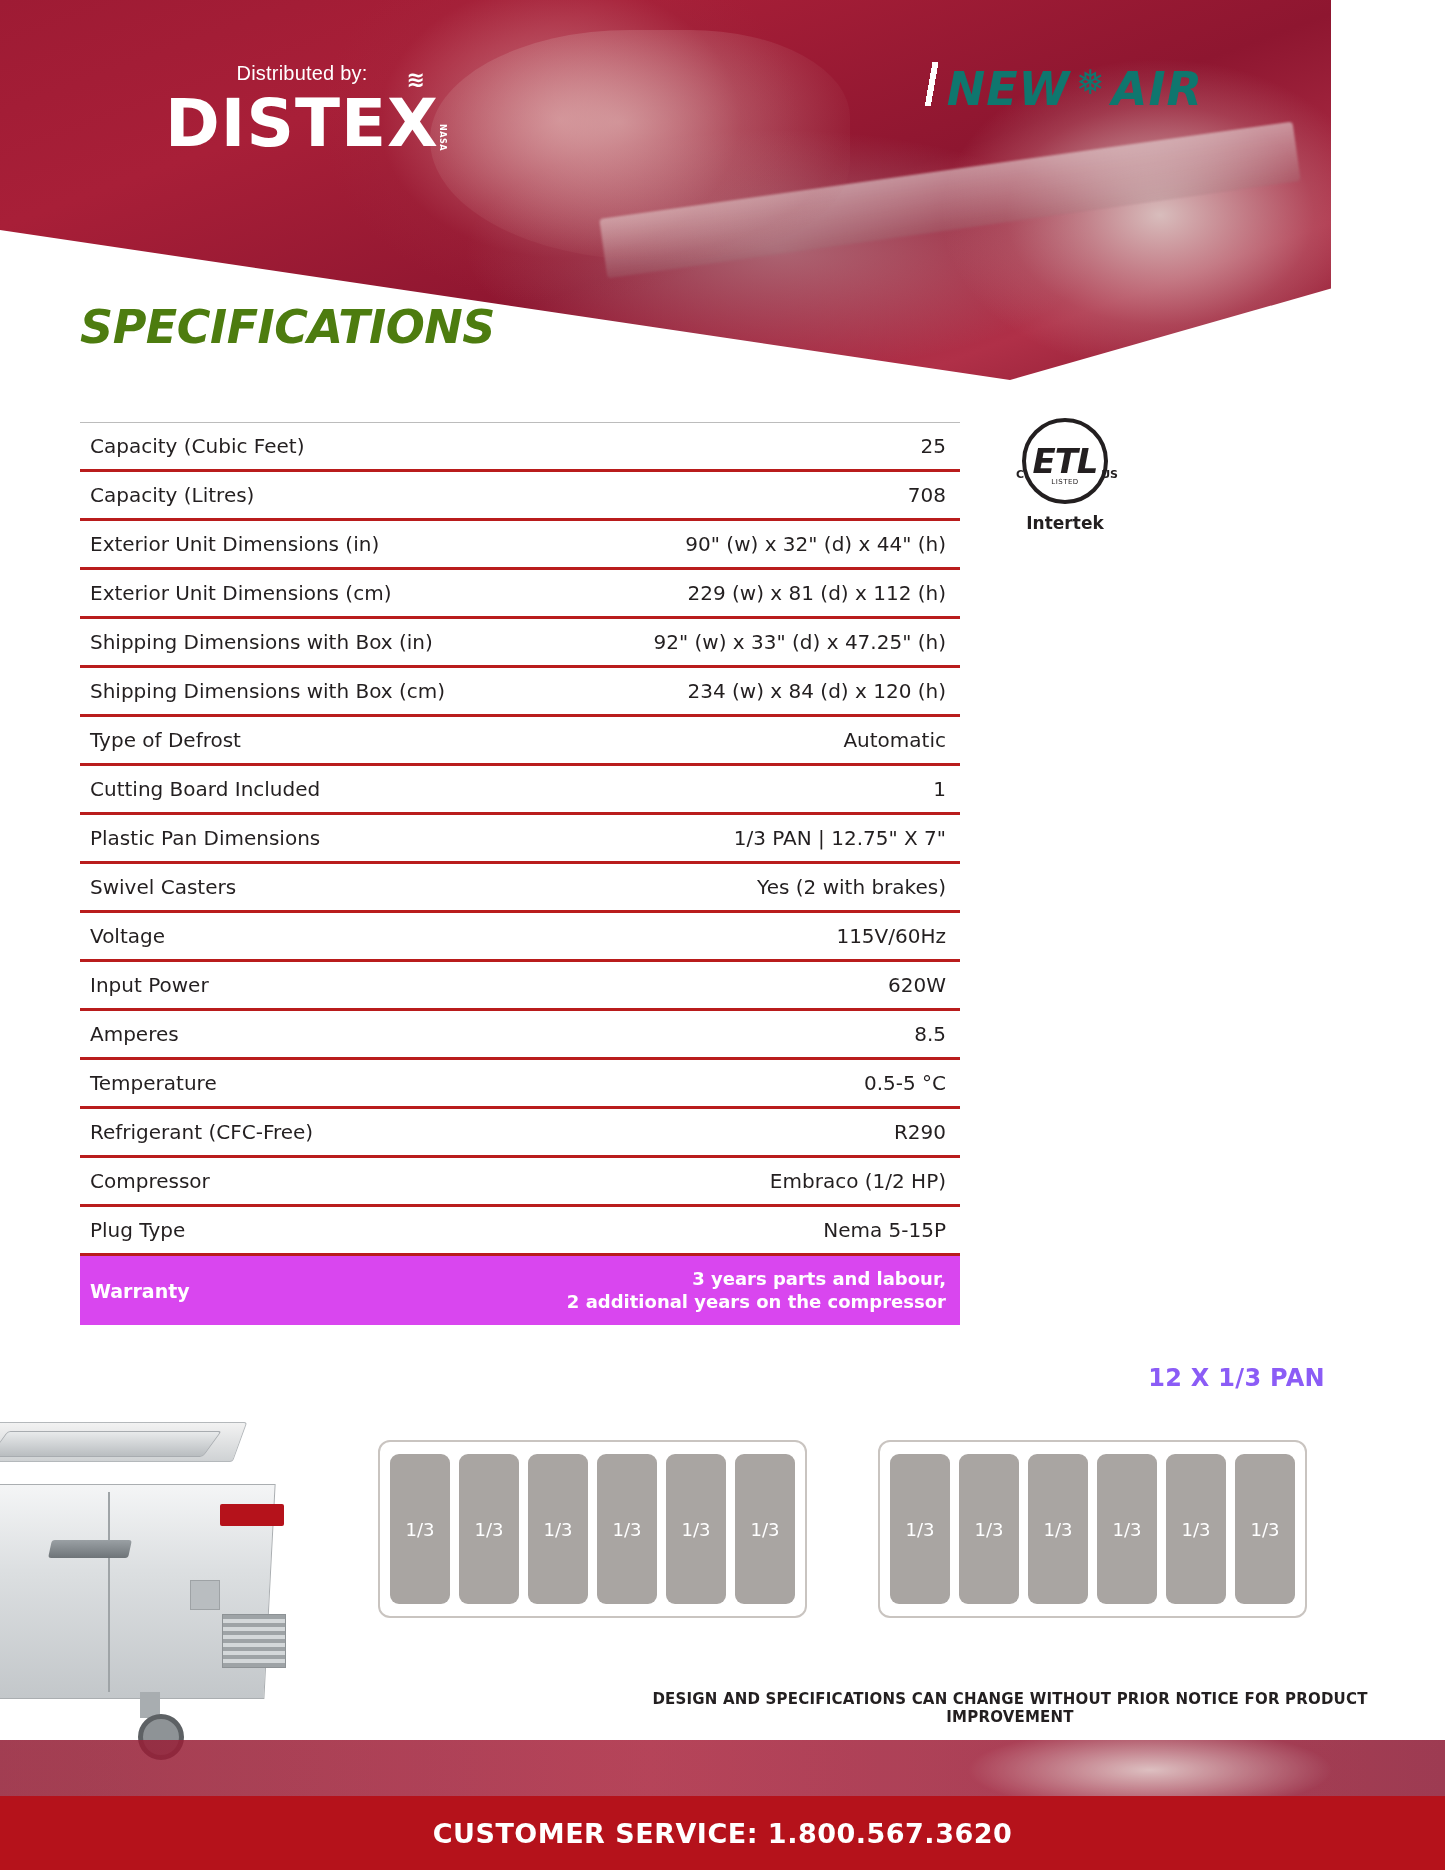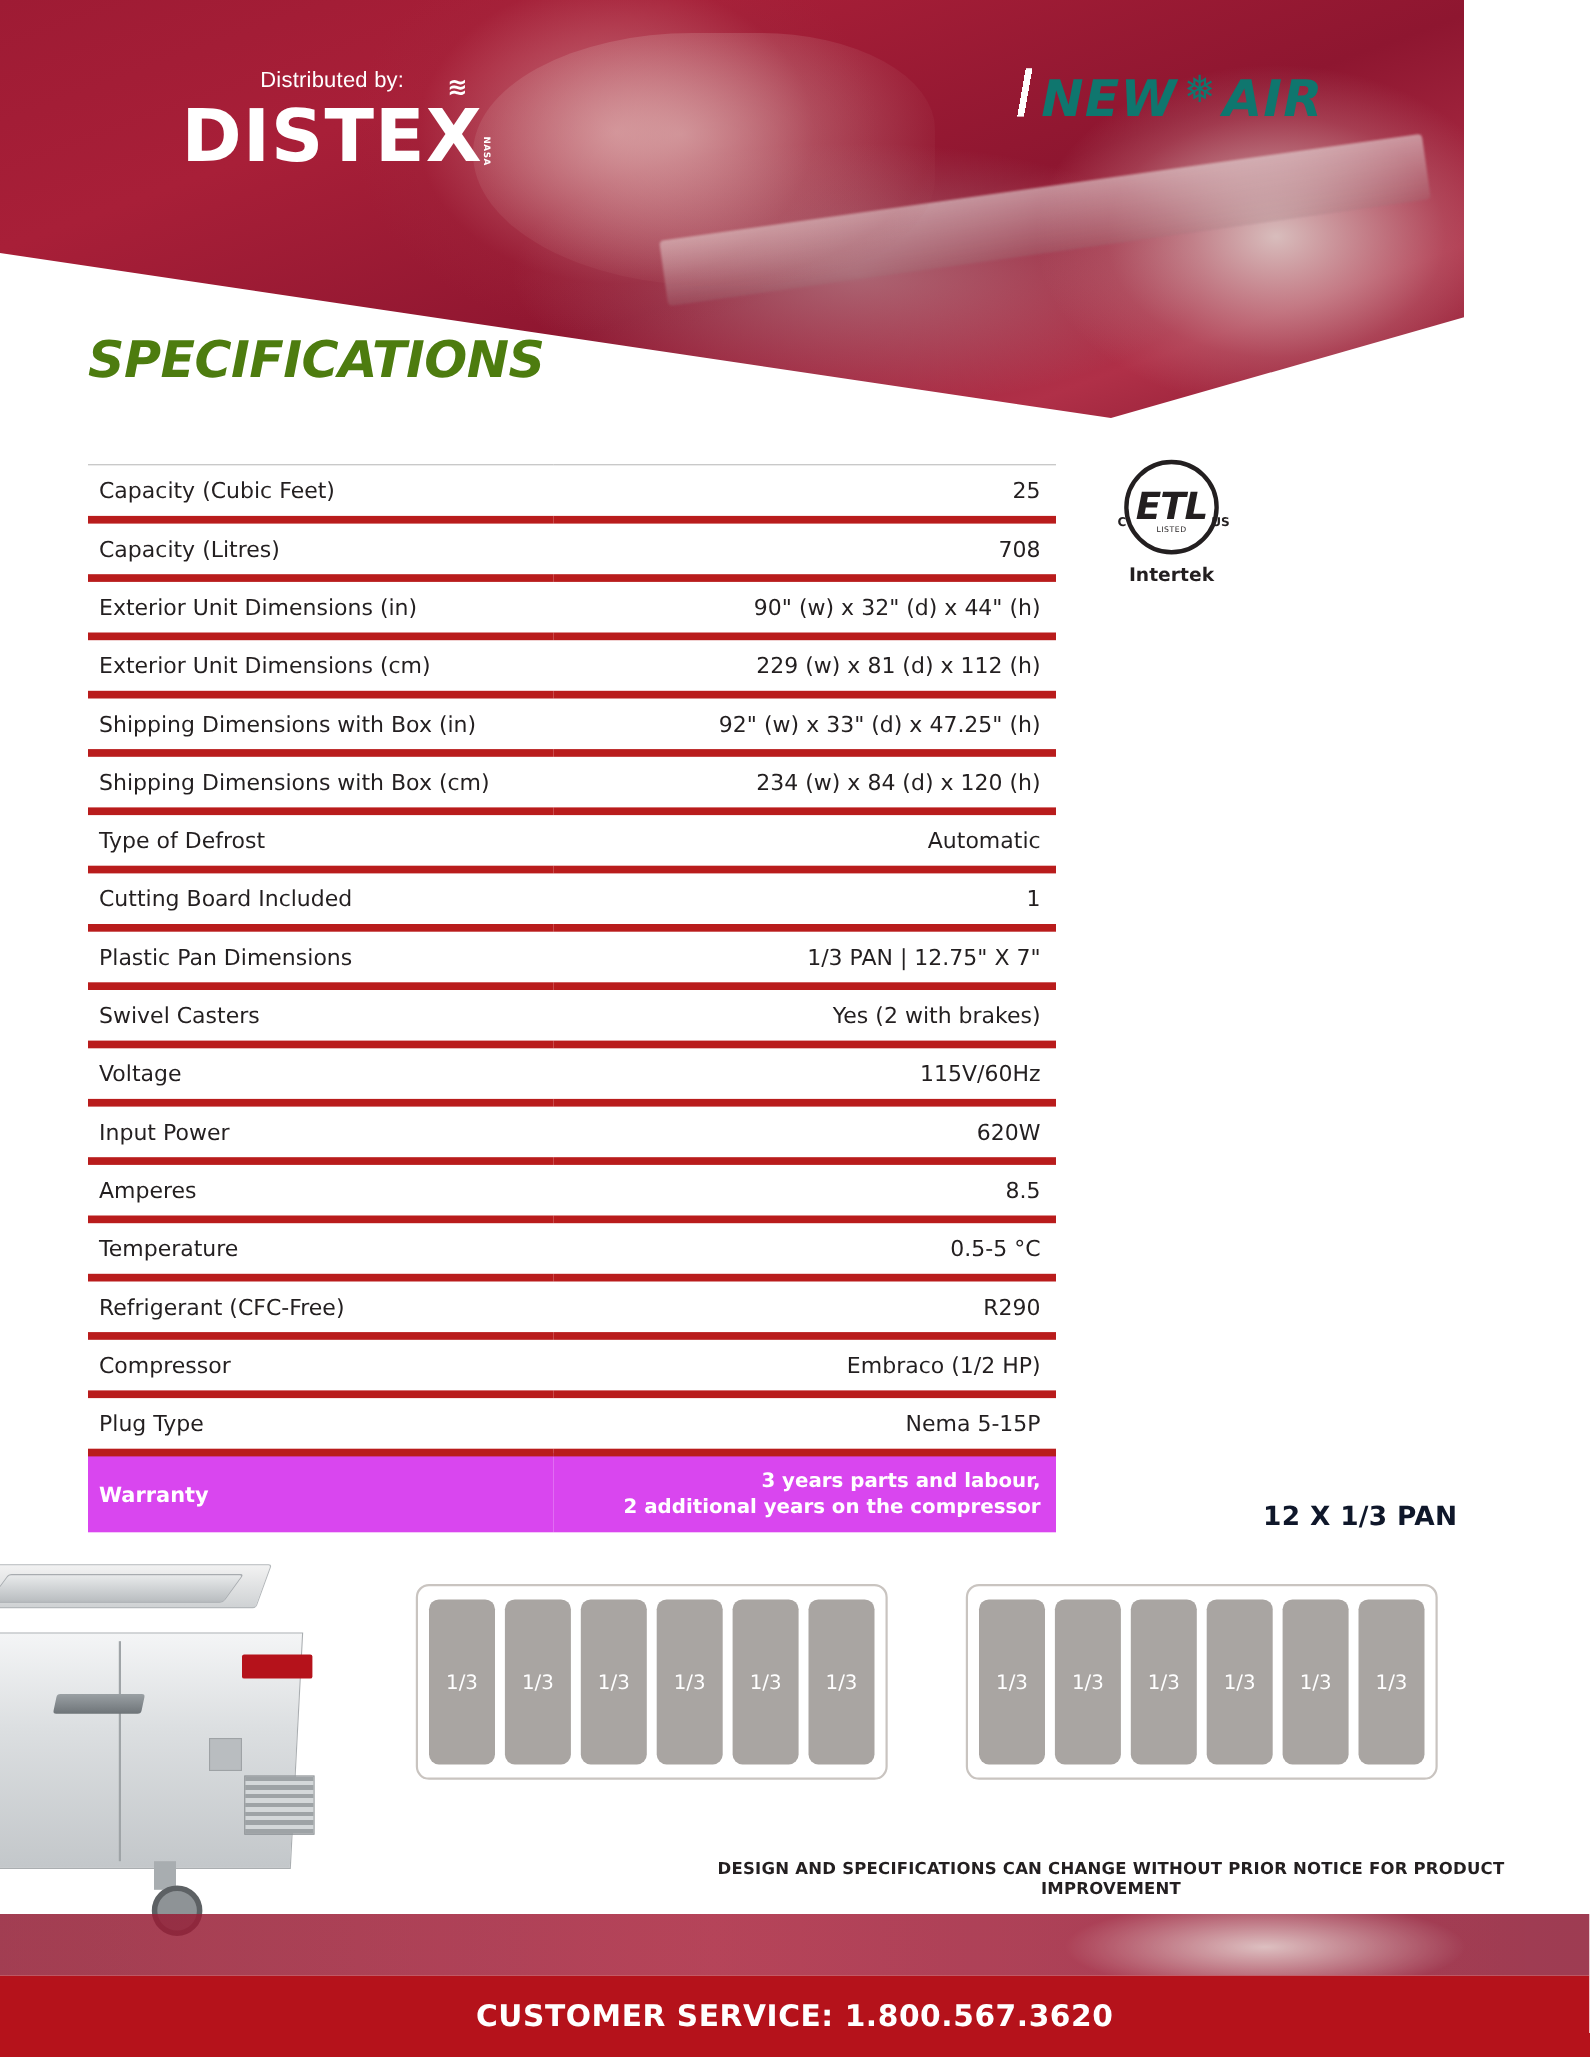--- a/index.html
+++ b/index.html
@@ -136,21 +136,21 @@
     font-style: italic;
   }
 
   
   .spec-table {
     position: absolute;
     left: 80px; top: 422px;
     width: 880px;
     border-collapse: collapse;
   }
-  .spec-table tr { border-bottom: 7px solid #b91c1c; }
+  .spec-table tr { border-bottom: 3px solid #b91c1c; }
   .spec-table tr:first-child { border-top: 1px solid #bcbcbc; }
   .spec-table td {
     padding: 11px 8px 11px 10px;
     font-size: 20px;
     color: #231f20;
     font-family: "DejaVu Sans", sans-serif;
   }
   .spec-table td.value {
     text-align: right;
     padding-right: 14px;
@@ -217,21 +217,21 @@
     font-weight: bold;
   }
 
   
   .pan-title {
     position: absolute;
     right: 120px; top: 1364px;
     font-family: "DejaVu Sans", sans-serif;
     font-size: 24px;
     font-weight: bold;
-    color: #0f172a;
+    color: #8b5cf6;
     letter-spacing: 0.3px;
   }
   .pan-group {
     position: absolute;
     top: 1440px;
     border: 2px solid #c9c4c0;
     border-radius: 12px;
     background: #ffffff;
     padding: 12px 10px;
     display: flex;

